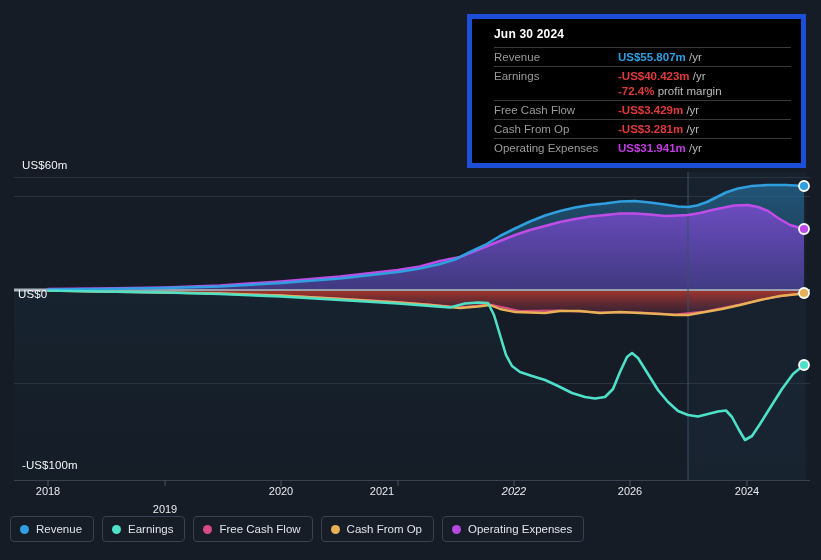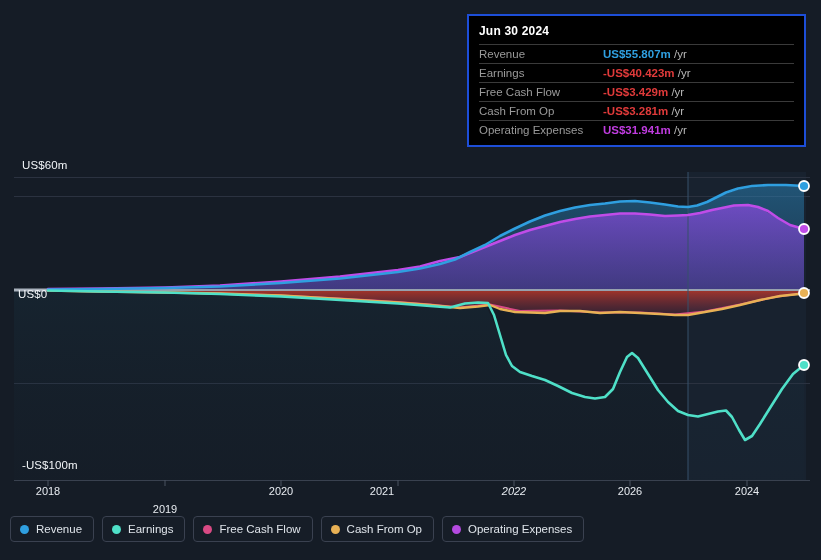--- a/index.html
+++ b/index.html
@@ -19,22 +19,22 @@
     letter-spacing:.1px;white-space:nowrap;
   }
   .xlabel{
     position:absolute;color:#e7ebf0;font-size:11px;
     transform:translateX(-50%);white-space:nowrap;
   }
 
   
   #tooltip{
     position:absolute;left:467px;top:14px;width:339px;
-    background:#000;border:2px solid #1d4ed8;
-    box-sizing:border-box;padding:7px 10px 6px 10px;
+    background:#000;border:5px solid #1d4ed8;
+    box-sizing:border-box;padding:7px 10px 6px 22px;
     z-index:40;
   }
   #tooltip .tt-date{
     color:#fff;font-size:12px;font-weight:bold;
     padding:1px 0 6px 0;letter-spacing:.2px;
   }
   #tooltip table{border-collapse:collapse;width:100%;}
   #tooltip td{
     font-size:11.5px;padding:3px 0 3px 0;
     border-top:1px solid #3a3a3a;vertical-align:middle;
@@ -200,20 +200,24 @@
     <table>
       <tbody>
         <tr>
           <td class="lbl">Revenue</td>
           <td class="val"><span class="v-blue">US$55.807m</span> <span class="unit">/yr</span></td>
         </tr>
         <tr>
           <td class="lbl">Earnings</td>
           <td class="val"><span class="v-red">-US$40.423m</span> <span class="unit">/yr</span></td>
         </tr>
+        <tr class="sub">
+          <td class="lbl"></td>
+          <td class="val"><span class="v-red">-72.4%</span> <span class="unit">profit margin</span></td>
+        </tr>
         <tr>
           <td class="lbl">Free Cash Flow</td>
           <td class="val"><span class="v-red">-US$3.429m</span> <span class="unit">/yr</span></td>
         </tr>
         <tr>
           <td class="lbl">Cash From Op</td>
           <td class="val"><span class="v-red">-US$3.281m</span> <span class="unit">/yr</span></td>
         </tr>
         <tr>
           <td class="lbl">Operating Expenses</td>

